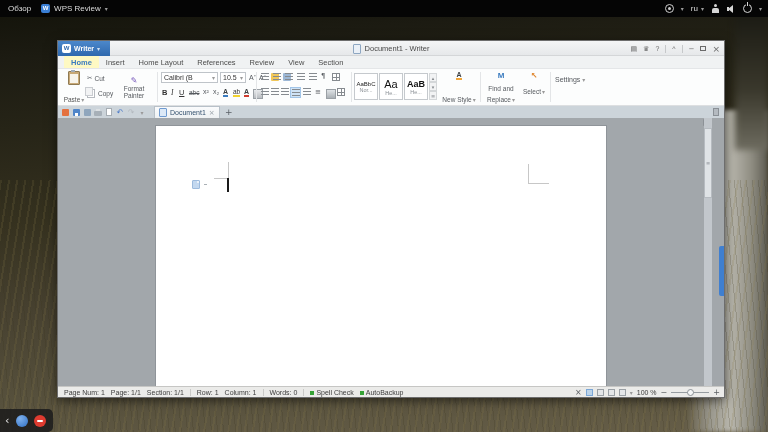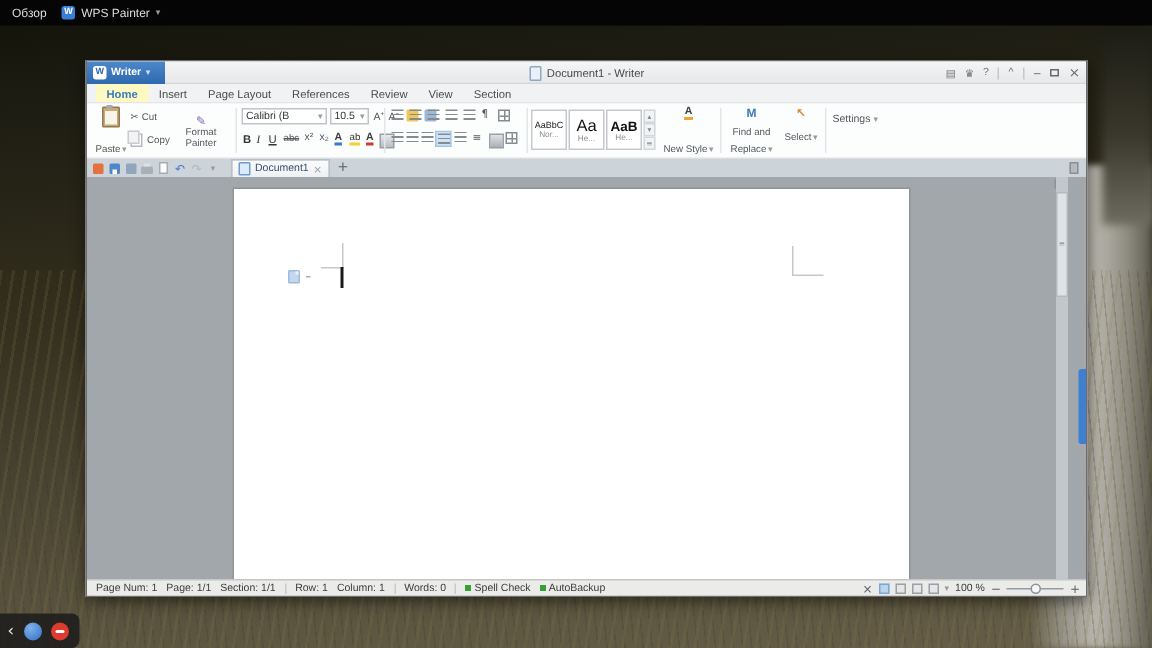--- a/index.html
+++ b/index.html
@@ -142,23 +142,35 @@
   <div class="desk"></div>
   <div class="desk-animal"></div>
   <div class="desk-animal2"></div>
   <div class="desk-grass"></div>
 
   <div class="topbar">
     <div class="tb-left">
       <span>Обзор</span>
       <span class="appmenu">
         <i class="wpsico">W</i>
-        <span>WPS Painter</span>
+        <span>WPS Review</span>
         <span class="g caret">▾</span>
       </span>
+    </div>
+    <div class="tb-right">
+      <span class="circ"></span>
+      <span class="g caret">▾</span>
+      <span style="display:flex;align-items:center;gap:3px;">
+        <span>ru</span>
+        <span class="g caret">▾</span>
+      </span>
+      <span class="person"></span>
+      <span class="vol"></span>
+      <span class="pow"></span>
+      <span class="g caret">▾</span>
     </div>
   </div>
 
   <div class="win">
 
     <div class="titlebar">
       <div class="writer-tab">
         <i class="wpsico" style="background:#fff;color:#2e68ae;">W</i>
         <span>Writer</span>
         <span class="g caret">▾</span>
@@ -176,21 +188,21 @@
         <span class="tr-sep"></span>
         <span class="g">−</span>
         <span class="maxi"></span>
         <span class="g" style="font-size:9px;">×</span>
       </div>
     </div>
 
     <div class="tabrow">
       <span class="rtab active">Home</span>
       <span class="rtab">Insert</span>
-      <span class="rtab">Page Layout</span>
+      <span class="rtab">Home Layout</span>
       <span class="rtab">References</span>
       <span class="rtab">Review</span>
       <span class="rtab">View</span>
       <span class="rtab">Section</span>
     </div>
 
     <div class="ribbon">
 
       <div class="mini" style="left:4px;top:2px;width:24px;height:32px;flex-direction:column;justify-content:space-between;">
         <span class="clip"></span>

